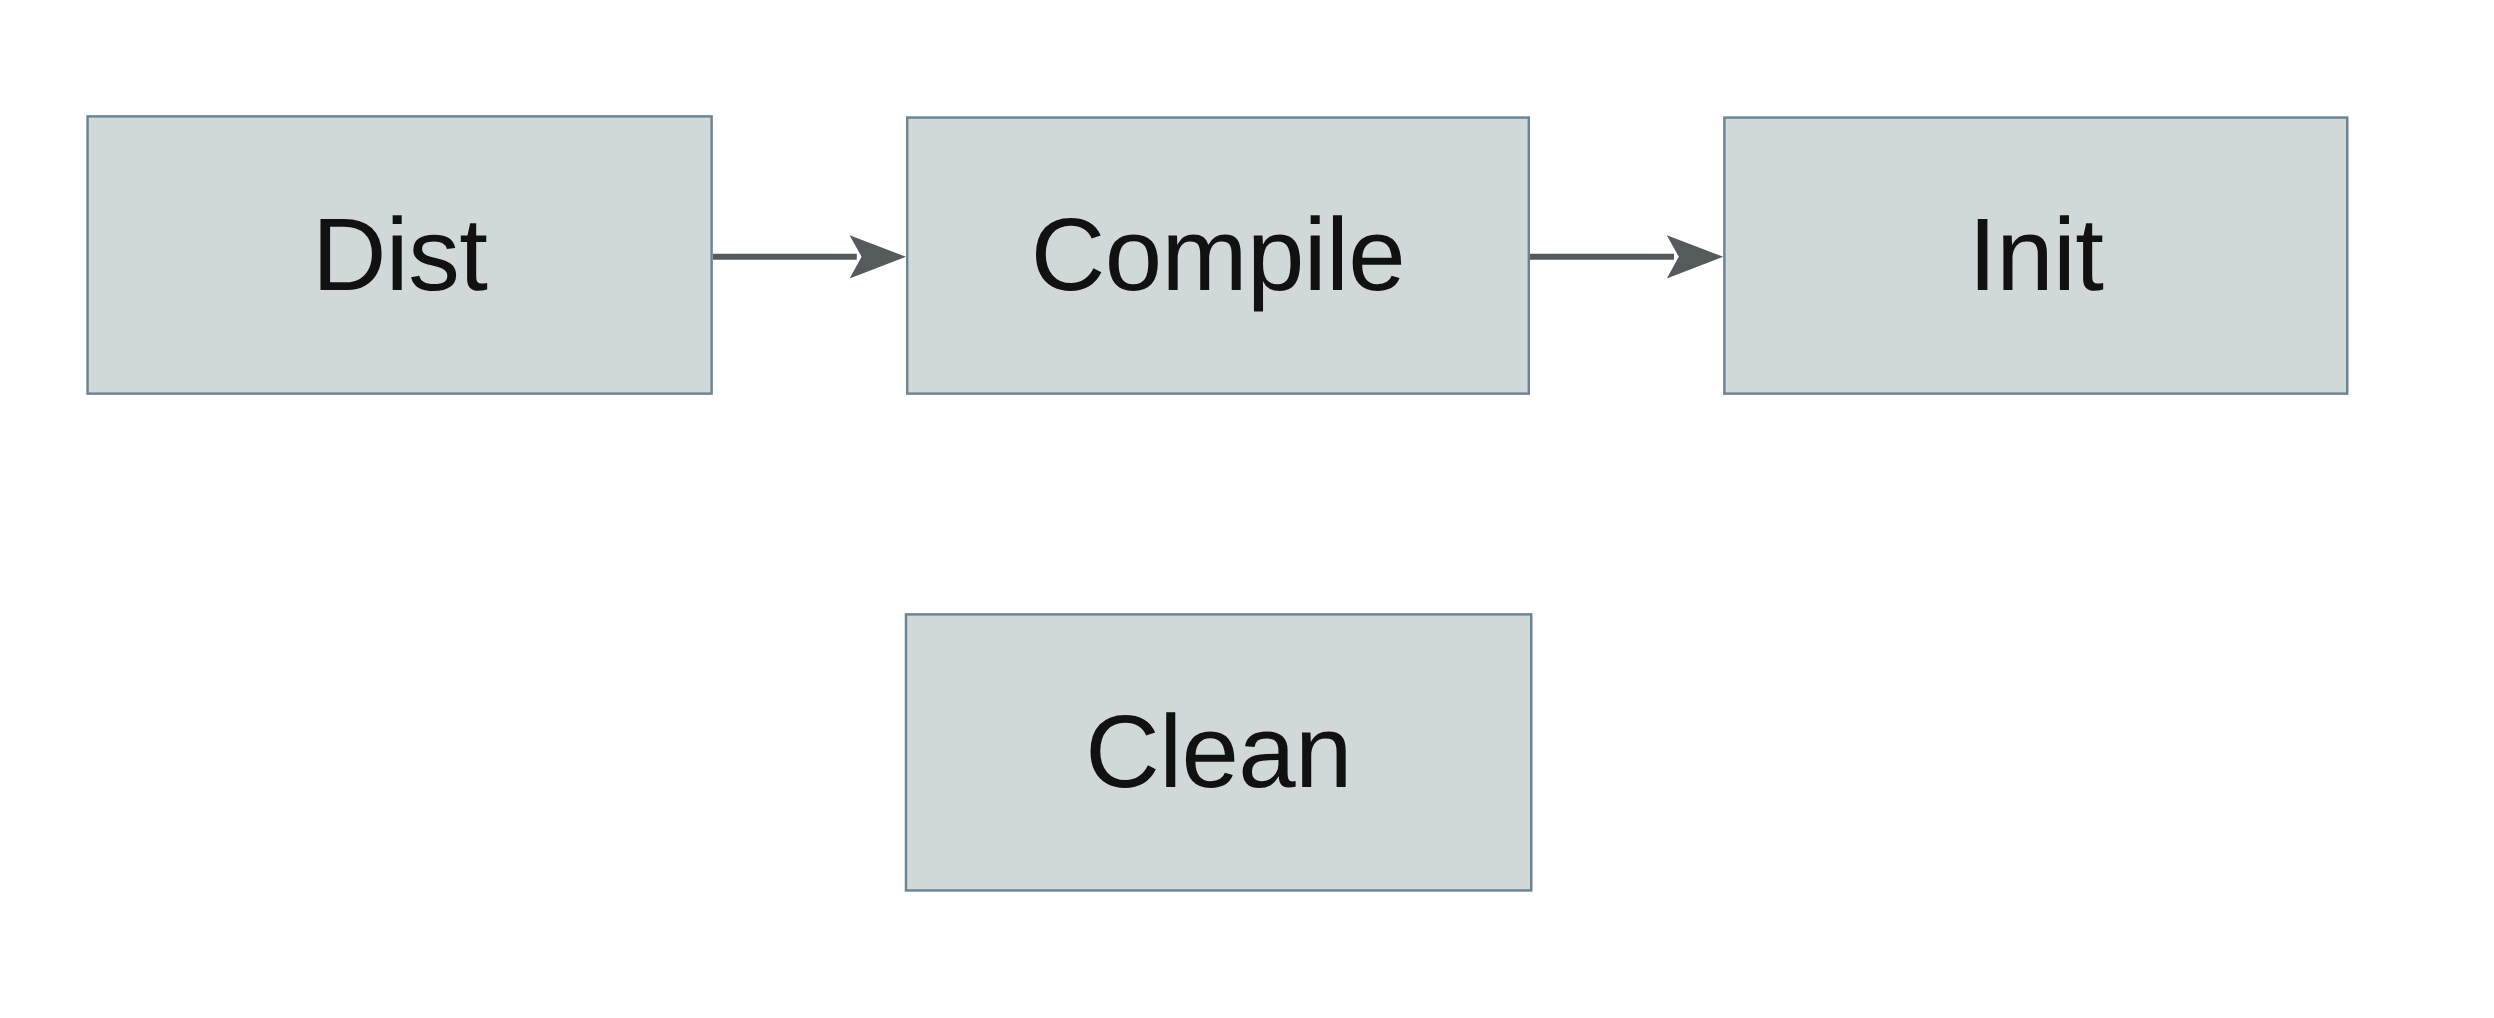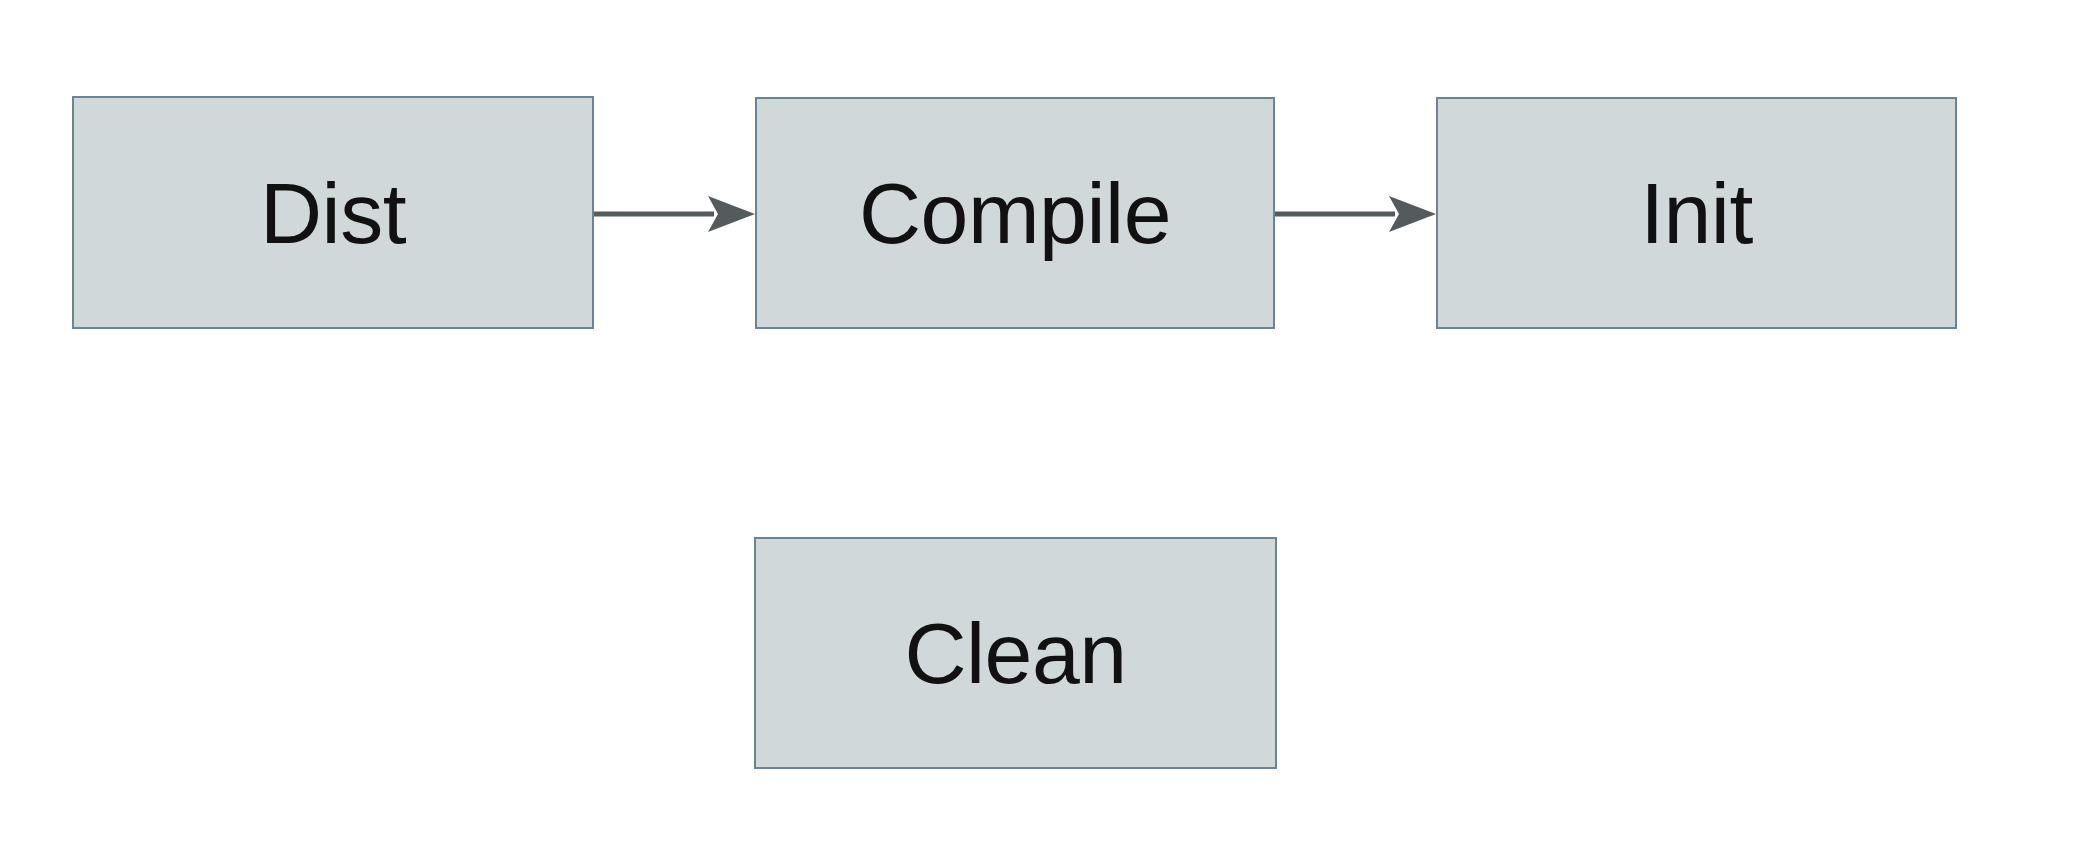--- a/index.html
+++ b/index.html
@@ -42,21 +42,21 @@
     overflow: visible;
   }
   .edge svg {
     display: block;
     overflow: visible;
   }
   
   #node-dist    { left: 72px;   top: 96px;  width: 522px; height: 233px; }
   #node-compile { left: 755px;  top: 97px;  width: 520px; height: 232px; text-align: center; }
   #node-init    { left: 1436px; top: 97px;  width: 521px; height: 232px; }
-  #node-clean   { left: 754px;  top: 511px; width: 523px; height: 232px; margin-top: 26px; }
+  #node-clean   { left: 754px;  top: 511px; width: 523px; height: 232px; }
 
   #edge-dist-compile { left: 594px;  top: 190px; width: 161px; height: 48px; }
   #edge-compile-init { left: 1275px; top: 190px; width: 161px; height: 48px; }
 </style>
 </head>
 <body>
 
 <div id="canvas">
 
   <div class="edge" id="edge-dist-compile">

